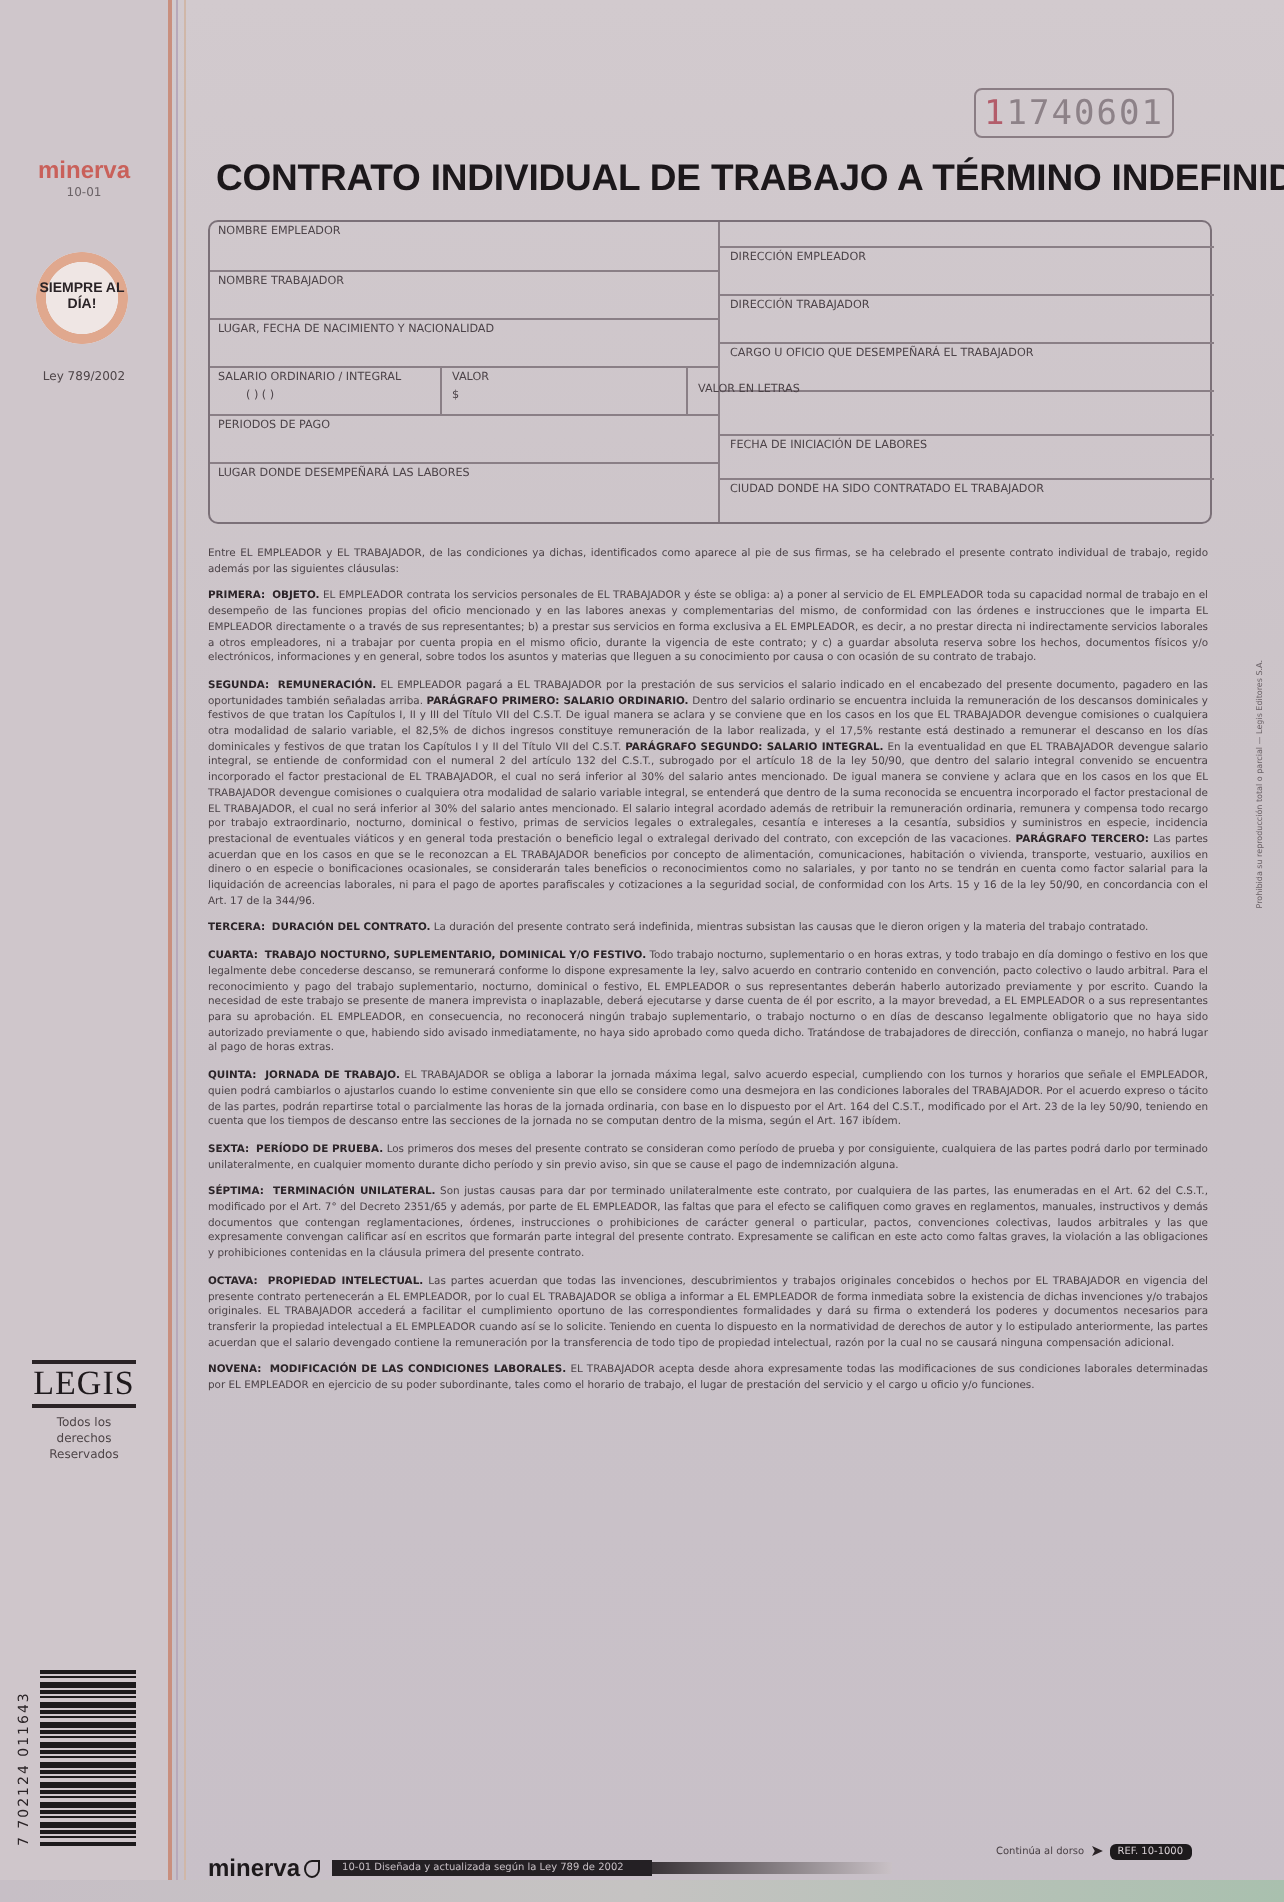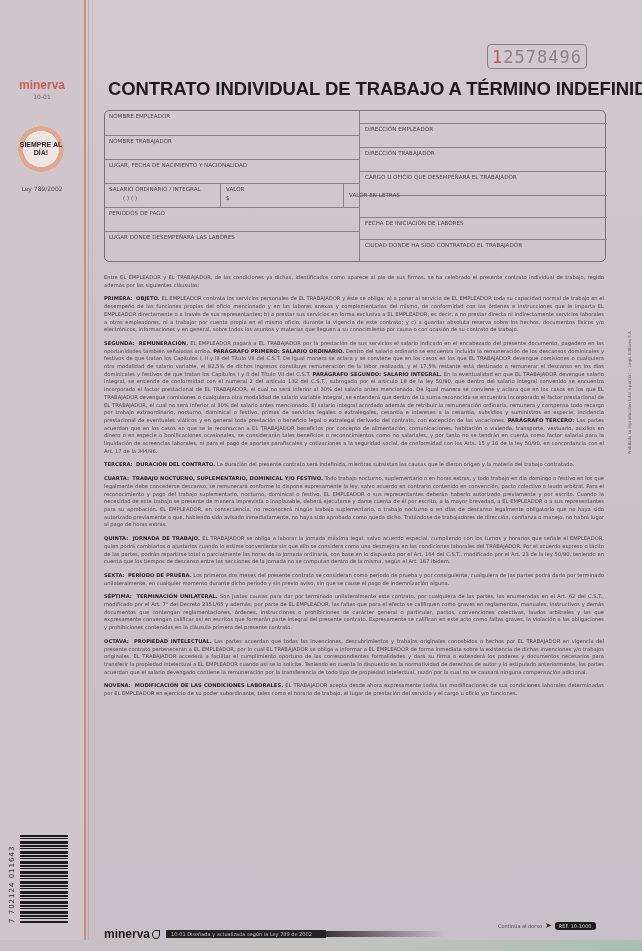--- a/index.html
+++ b/index.html
@@ -83,29 +83,39 @@
 
   <div class="stub-brand">
     <div class="name">minerva</div>
     <div class="code">10-01</div>
   </div>
   <div class="seal">
     <span>SIEMPRE AL DÍA!</span>
   </div>
   <div class="stub-law">Ley 789/2002</div>
 
+  <div class="legis">
+    <div class="bar"></div>
+    <div class="word">LEGIS</div>
+    <div class="bar"></div>
+    <div class="rights">
+      <div>Todos los</div>
+      <div>derechos</div>
+      <div>Reservados</div>
+    </div>
+  </div>
 
   <div class="barcode">
     <div class="digits">7 702124 011643</div>
     <div class="bars"></div>
   </div>
 
   <div class="serial">
     <span class="first">1</span>
-      <span>2578496</span>
+      <span>1740601</span>
   </div>
   <div class="title">CONTRATO INDIVIDUAL DE TRABAJO A TÉRMINO INDEFINIDO</div>
 
   <div class="form-box">
     <div class="vline" style="left:254px; top:0; height:150px;"></div>
     <div class="hline" style="left:0; top:24px; width:254px;"></div>
     <div class="hline" style="left:254px; top:12px; width:248px;"></div>
     <div class="hline" style="left:254px; top:36px; width:248px;"></div>
     <div class="hline" style="left:0; top:48px; width:254px;"></div>
     <div class="hline" style="left:254px; top:60px; width:248px;"></div>

